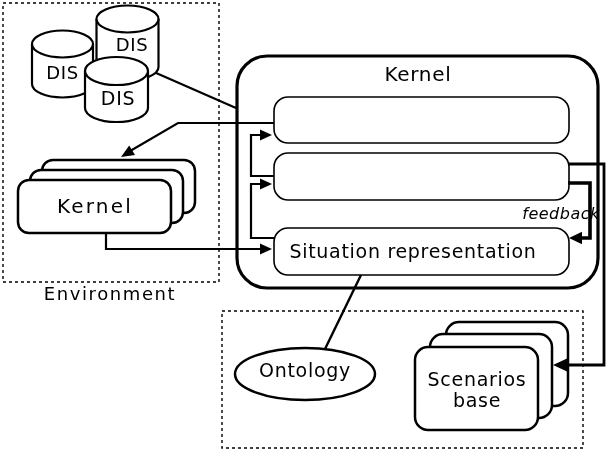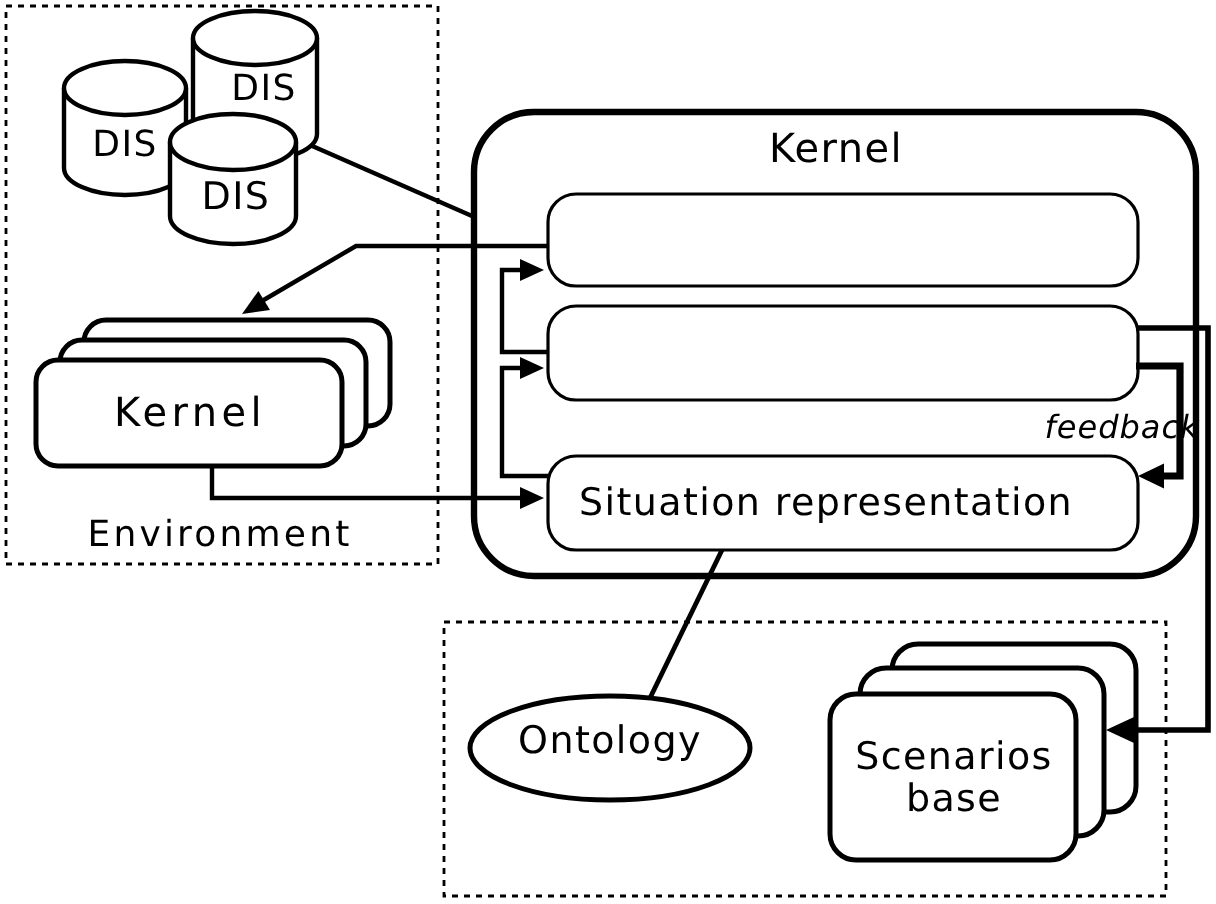--- a/index.html
+++ b/index.html
@@ -8,21 +8,21 @@
     font-family:"DejaVu Sans","Liberation Sans",sans-serif;color:#000;
   }
   #stage svg{position:absolute;left:0;top:0;}
   .lbl{
     position:absolute;transform:translate(-50%,-50%);
     white-space:nowrap;letter-spacing:0.7px;line-height:1.12;text-align:center;
   }
   .fs20{font-size:20px;}
   .fs19{font-size:19px;}
   .fs18{font-size:18px;}
-  .ls15{letter-spacing:1.6px;}
+  .ls15{letter-spacing:1.6px;margin-top:26px;}
   .ls2{letter-spacing:2.2px;}
   .feedback{font-size:16px;font-style:italic;letter-spacing:0.5px;}
   .wrap{white-space:normal;width:130px;}
 </style>
 </head>
 <body>
 
 <div id="stage">
 
   <svg width="608" height="452" viewBox="0 0 608 452">

